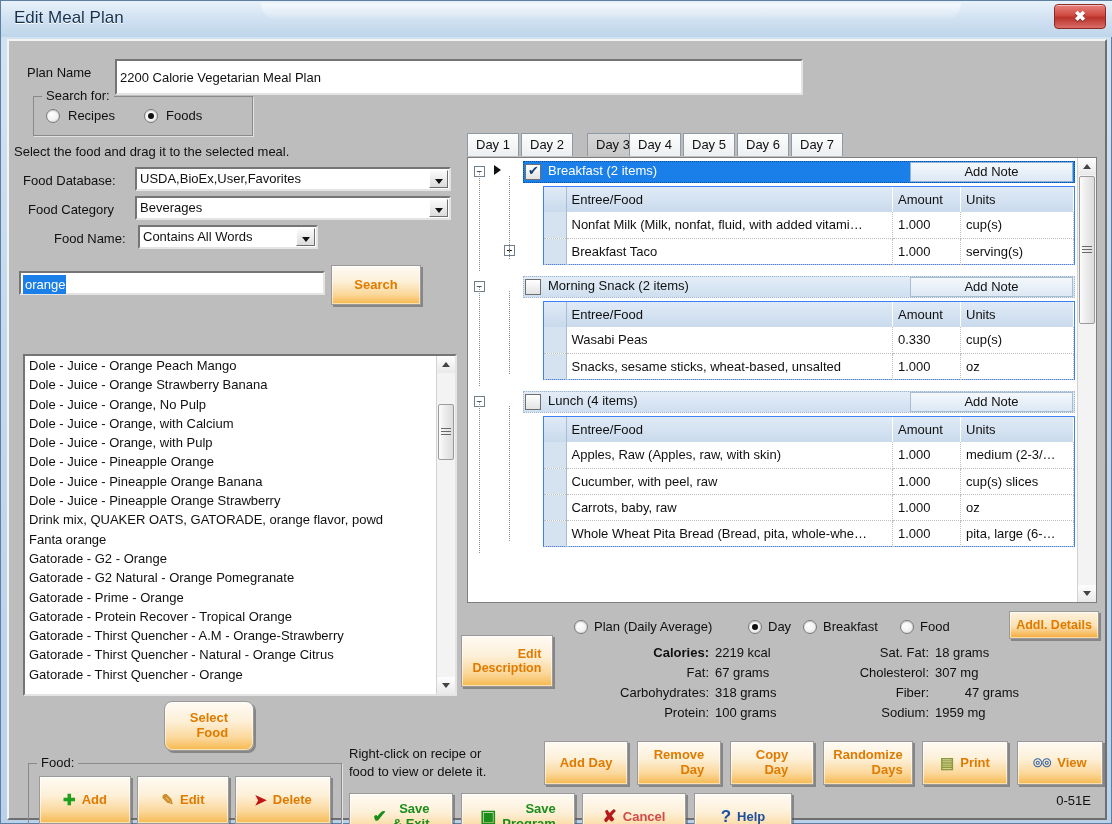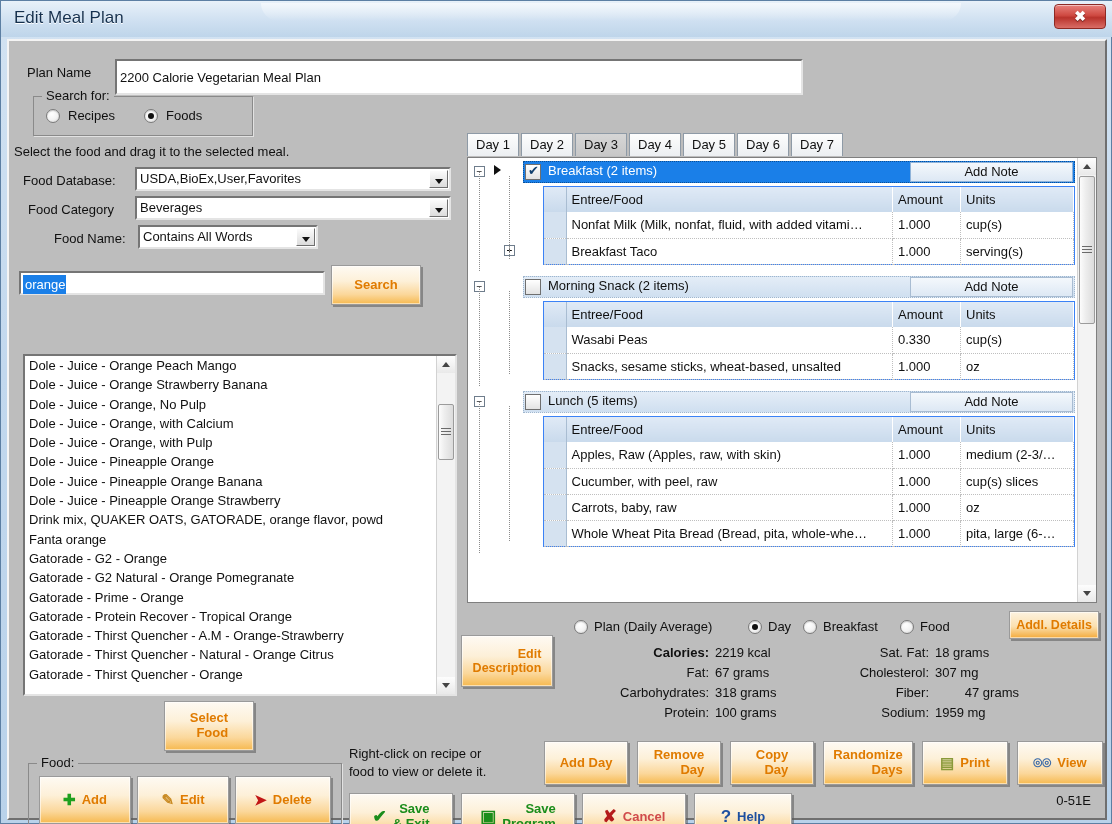--- a/index.html
+++ b/index.html
@@ -112,21 +112,21 @@
     border:1px solid #9b9b9b; border-radius:2px; }
   .vsb .thumb .grip { position:absolute; left:50%; margin-left:-5px; top:50%; margin-top:-4px;
     width:10px; height:8px;
     background:repeating-linear-gradient(180deg,#6a6a6a 0 1px, transparent 1px 3px); }
   
   #tabs { position:absolute; left:458px; top:92px; width:630px; height:24px; }
   .tab { position:absolute; top:0; height:23px; line-height:21px; padding:0 8px;
     background:linear-gradient(180deg,#fdfdfd,#eceff2);
     border:1px solid #8e9aa6; border-bottom:none;
     font-size:13px; color:#101010; cursor:pointer; }
-  .tab.active { background:linear-gradient(180deg,#d6d6d6,#c7c7c7); }
+  .tab.active { background:linear-gradient(180deg,#d6d6d6,#c7c7c7);margin-left:12px; }
   
   #tree { position:absolute; left:458px; top:116px; width:630px; height:446px;
     background:#fff; border:1px solid #7f7f7f; overflow:hidden; }
   .mealhdr { position:absolute; height:24px; left:0; right:0; }
   .mealhdr .bar { position:absolute; left:55px; right:2px; top:1px; height:22px;
     background:linear-gradient(180deg,#e4edf7,#cfdff0);
     border:1px dotted #9fb6ce; }
   .mealhdr.sel .bar { background:#1a7fe8; border:1px dotted #0b4f95; }
   .mealhdr .mlabel { position:absolute; left:80px; top:3px; font-size:13px; color:#101010; }
   .mealhdr.sel .mlabel { color:#fff; }
@@ -230,21 +230,21 @@
         </div>
       <div class="vsb" style="right:0;top:0;width:19px;height:100%;">
         <div class="sbtn up"></div>
         <div class="thumb" style="top:48px;height:56px;">
             <span class="grip"></span>
           </div>
         <div class="sbtn dn"></div>
       </div>
     </div>
 
-    <div class="obtn" style="left:155px;top:660px;width:90px;height:50px;white-space:pre;">Select
+    <div class="obtn" style="left:155px;top:660px;width:90px;height:50px;white-space:pre;border-radius:8px;">Select
 Food</div>
 
     <div class="groupbox" style="left:19px;top:722px;width:314px;height:72px;">
       <div class="gtitle">Food:</div>
       <div class="obtn" style="left:10px;top:12px;width:92px;height:48px;">
         <span class="bi" style="color:#1ea01e;">✚</span>
         <span>Add</span>
       </div>
       <div class="obtn" style="left:108px;top:12px;width:92px;height:48px;">
         <span class="bi" style="color:#c98a22;">✎</span>
@@ -333,21 +333,21 @@
                 </tr>
               </tbody>
             </table>
           </div>
           <div class="treeline" style="left: 11px; top: 129px; height: 99px;"></div>
           <div class="treeline" style="left: 41px; top: 133px; height: 83px;"></div>
           <div class="mealhdr" style="top: 232px;">
             <div class="bar"></div>
             <div class="expander">−</div>
             <div class="chk"></div>
-            <div class="mlabel">Lunch (5 items)</div>
+            <div class="mlabel">Lunch (4 items)</div>
             <div class="note">Add Note</div>
           </div>
           <div class="gridwrap" style="top: 258px; height: 131px;">
             <table class="grid">
               <tbody>
                 <tr>
                   <th style="width:22px;border-right:1px solid #a9bdd2;"></th>
                   <th>Entree/Food</th>
                   <th style="width:68px">Amount</th>
                   <th style="width:113px">Units</th>

